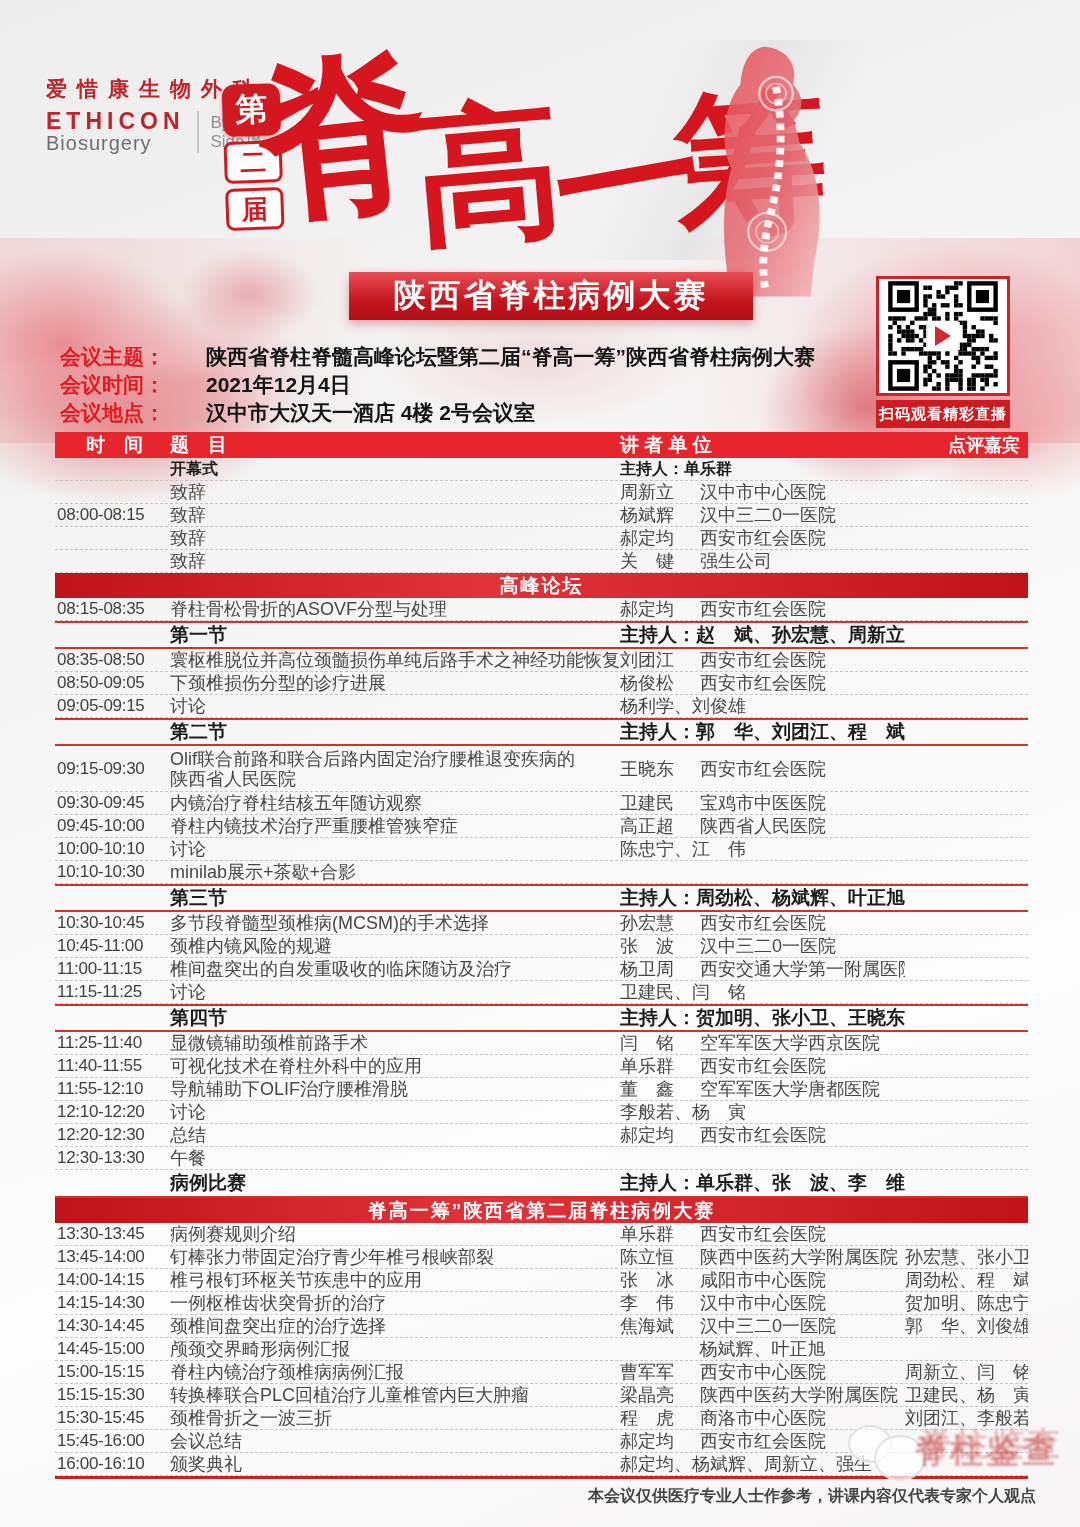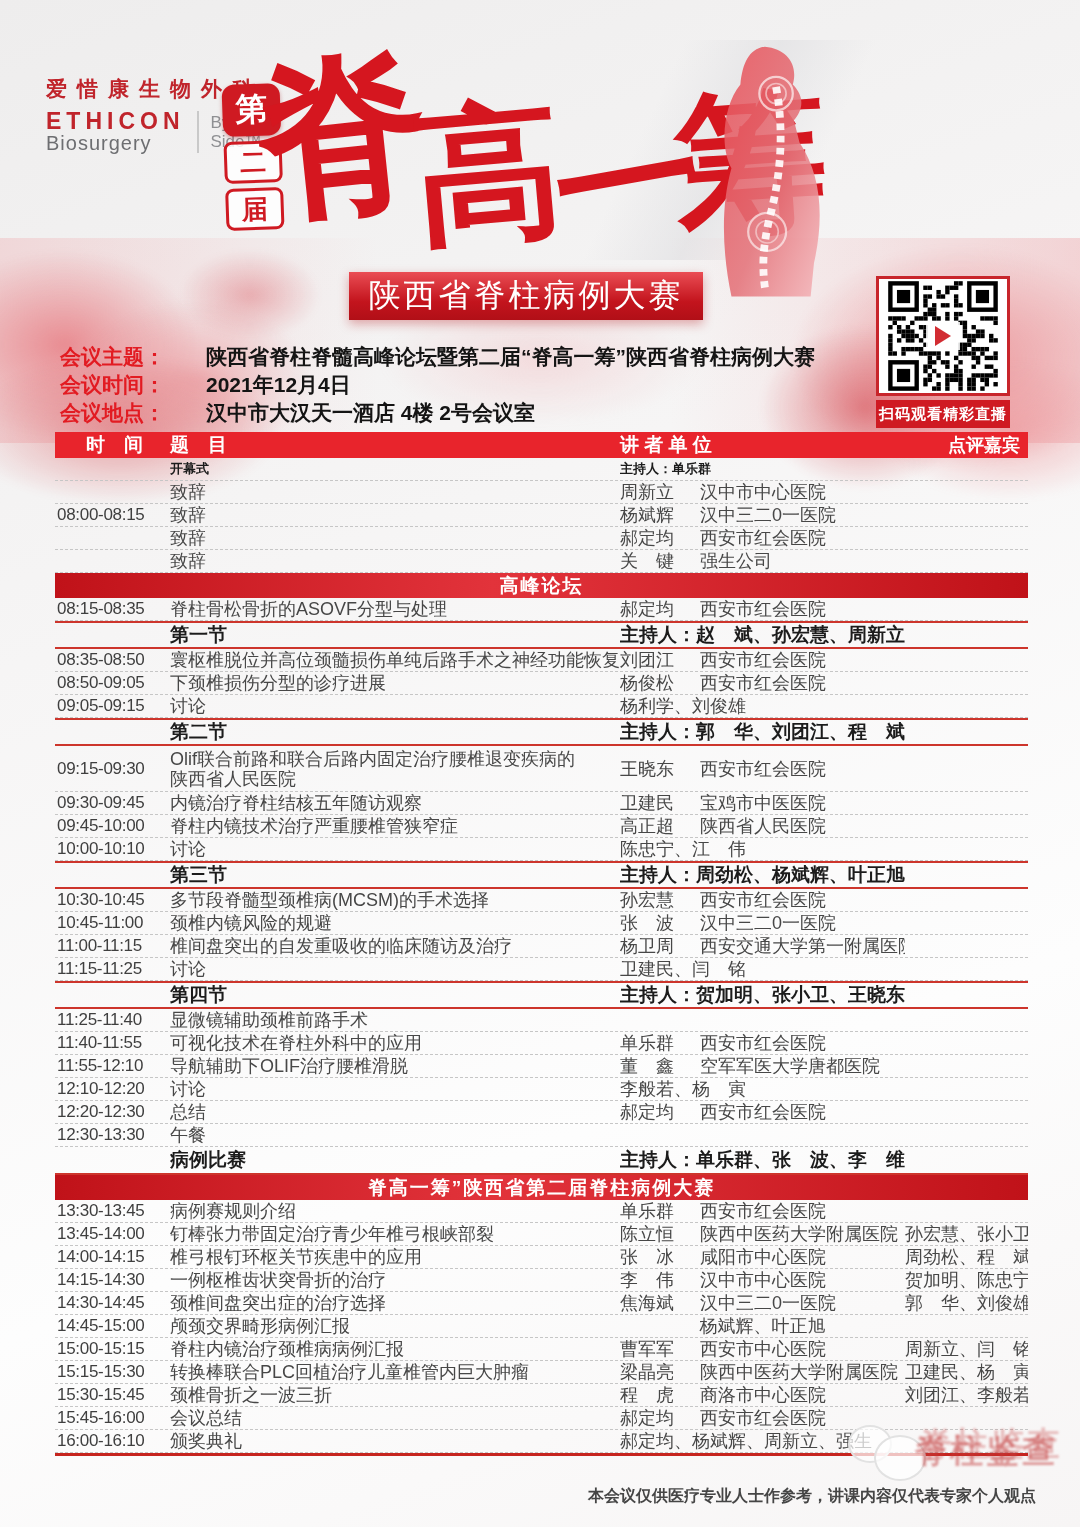--- a/index.html
+++ b/index.html
@@ -41,23 +41,23 @@
     font-family:"DejaVu Serif",serif;font-weight:bold;display:flex;white-space:nowrap;}
   .cal-1{font-size:175px;transform:rotate(-6deg);}
   .cal-2{font-size:148px;margin:58px 0 0 -16px;transform:rotate(-5deg);}
   .cal-3{font-size:148px;margin:66px 0 0 -8px;transform:rotate(-10deg);}
   .cal-4{font-size:152px;margin:44px 0 0 -26px;transform:rotate(-4deg);}
 
   
   .spine{position:absolute;left:698px;top:40px;width:145px;height:238px;}
 
   
-  .subtitle{position:absolute;left:349px;top:272px;width:354px;height:48px;
+  .subtitle{position:absolute;left:349px;top:272px;width:404px;height:48px;
     background:linear-gradient(180deg,#ea4d54,#c3141d 62%,#b10f17);
-    display:flex;align-items:center;justify-content:center;color:#fff;font-size:32px;font-weight:normal;
+    display:flex;align-items:center;justify-content:center;color:#fff;font-size:32px;font-weight:bold;
     letter-spacing:3px;box-shadow:0 4px 10px rgba(180,20,26,.35);}
 
   
   .qr-box{position:absolute;left:876px;top:276px;width:134px;height:120px;background:#fff;
     border:3px solid #c8252b;box-sizing:border-box;}
   .qr-box svg{display:block;width:100%;height:100%;}
   .qr-play-bg{position:absolute;left:50%;top:50%;transform:translate(-50%,-50%);width:34px;height:28px;
     background:rgba(255,255,255,.85);display:flex;align-items:center;justify-content:center;}
   .qr-play{width:0;height:0;border-left:16px solid rgba(206,26,33,.92);
     border-top:10px solid transparent;border-bottom:10px solid transparent;}
@@ -72,21 +72,21 @@
 
   
   .agenda{position:absolute;left:55px;top:432px;width:973px;}
   .thead,.trow{display:grid;grid-template-columns:115px 450px 285px 123px;align-items:center;box-sizing:border-box;}
   .thead{height:26px;background:#e8242c;color:#fff;font-weight:bold;font-size:19px;}
   .h-time{padding-left:4px;text-align:center;}
   .h-guests{text-align:right;padding-right:8px;font-size:18px;}
   .trow{font-size:18px;color:#474747;}
   .trow.item{height:23px;border-bottom:1px dashed #c6c6c6;}
   .trow.item.tall{height:46px;}
-  .trow.item.bold .c-title,.trow.item.bold .c-speaker{font-weight:bold;color:#1c1c1c;font-size:13px;}
+  .trow.item.bold .c-title,.trow.item.bold .c-speaker{font-weight:bold;color:#1c1c1c;font-size:16px;}
   .trow.section{height:28px;border-top:2px solid #cd352c;border-bottom:2px solid #cd352c;
     font-weight:bold;color:#1c1c1c;font-size:19px;}
   .trow.section.no-top{border-top:none;}
   .trow.banner{display:flex;height:25px;background:linear-gradient(90deg,#c01219,#e2333b 45%,#c01219);
     color:#fff;font-weight:bold;font-size:19px;align-items:center;justify-content:center;letter-spacing:2px;}
   .c-time{padding-left:2px;font-size:17px;color:#3f3f3f;letter-spacing:-0.3px;}
   .c-title{padding-right:4px;overflow:hidden;white-space:nowrap;}
   .c-title .l2{display:block;line-height:20px;}
   .c-title .l1{display:block;line-height:20px;}
   .c-speaker{display:flex;overflow:hidden;white-space:nowrap;}
@@ -506,20 +506,26 @@
             <span class="unit">陕西省人民医院</span>
           </div>
           <div class="c-guests"></div>
         </div>
         <div class="trow item">
           <div class="c-time">10:00-10:10</div>
           <div class="c-title">讨论</div>
           <div class="c-speaker">陈忠宁、江　伟</div>
           <div class="c-guests"></div>
         </div>
+        <div class="trow item">
+          <div class="c-time">10:10-10:30</div>
+          <div class="c-title">minilab展示+茶歇+合影</div>
+          <div class="c-speaker"></div>
+          <div class="c-guests"></div>
+        </div>
         <div class="trow section">
           <div class="c-time"></div>
           <div class="c-title">第三节</div>
           <div class="c-speaker">主持人：周劲松、杨斌辉、叶正旭</div>
           <div class="c-guests"></div>
         </div>
         <div class="trow item">
           <div class="c-time">10:30-10:45</div>
           <div class="c-title">多节段脊髓型颈椎病(MCSM)的手术选择</div>
           <div class="c-speaker">
@@ -554,20 +560,24 @@
         </div>
         <div class="trow section">
           <div class="c-time"></div>
           <div class="c-title">第四节</div>
           <div class="c-speaker">主持人：贺加明、张小卫、王晓东</div>
           <div class="c-guests"></div>
         </div>
         <div class="trow item">
           <div class="c-time">11:25-11:40</div>
           <div class="c-title">显微镜辅助颈椎前路手术</div>
+          <div class="c-speaker">
+            <span class="name">闫　铭</span>
+            <span class="unit">空军军医大学西京医院</span>
+          </div>
           <div class="c-guests"></div>
         </div>
         <div class="trow item">
           <div class="c-time">11:40-11:55</div>
           <div class="c-title">可视化技术在脊柱外科中的应用</div>
           <div class="c-speaker">
             <span class="name">单乐群</span>
             <span class="unit">西安市红会医院</span>
           </div>
           <div class="c-guests"></div>

